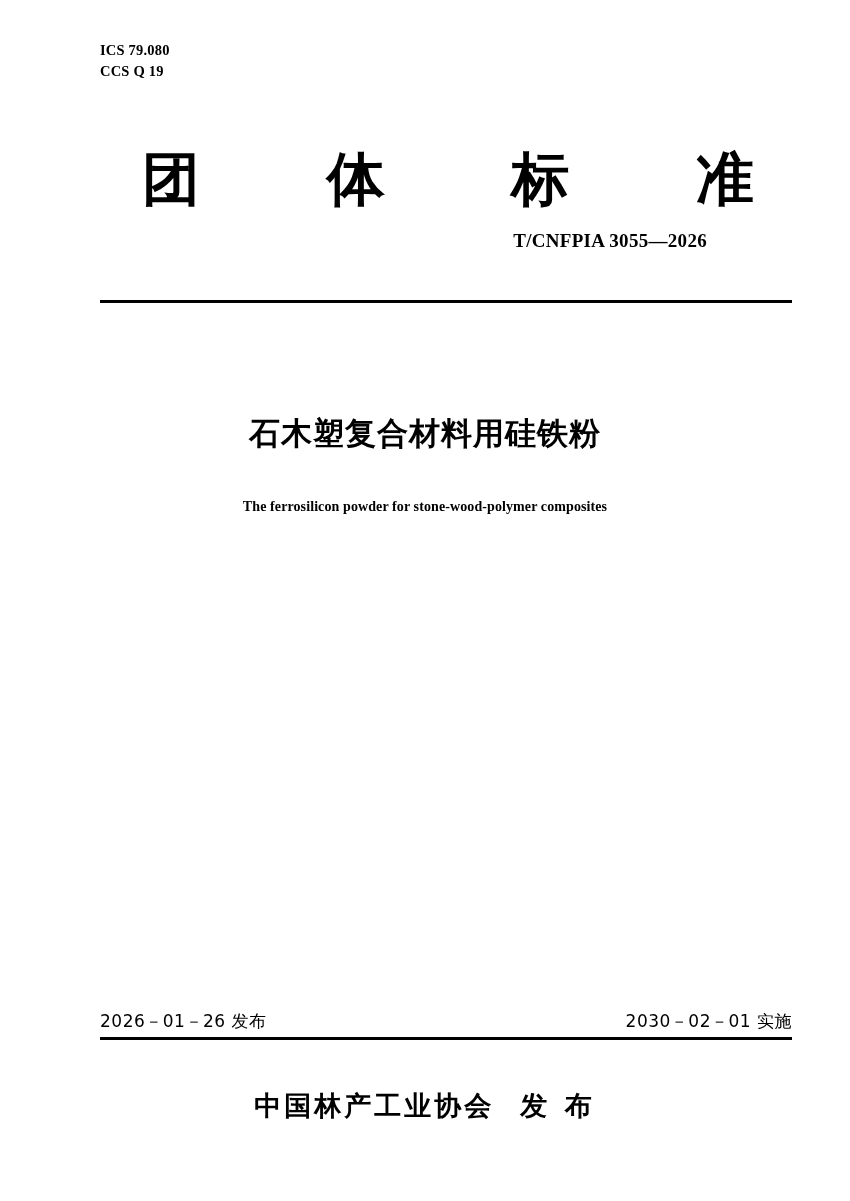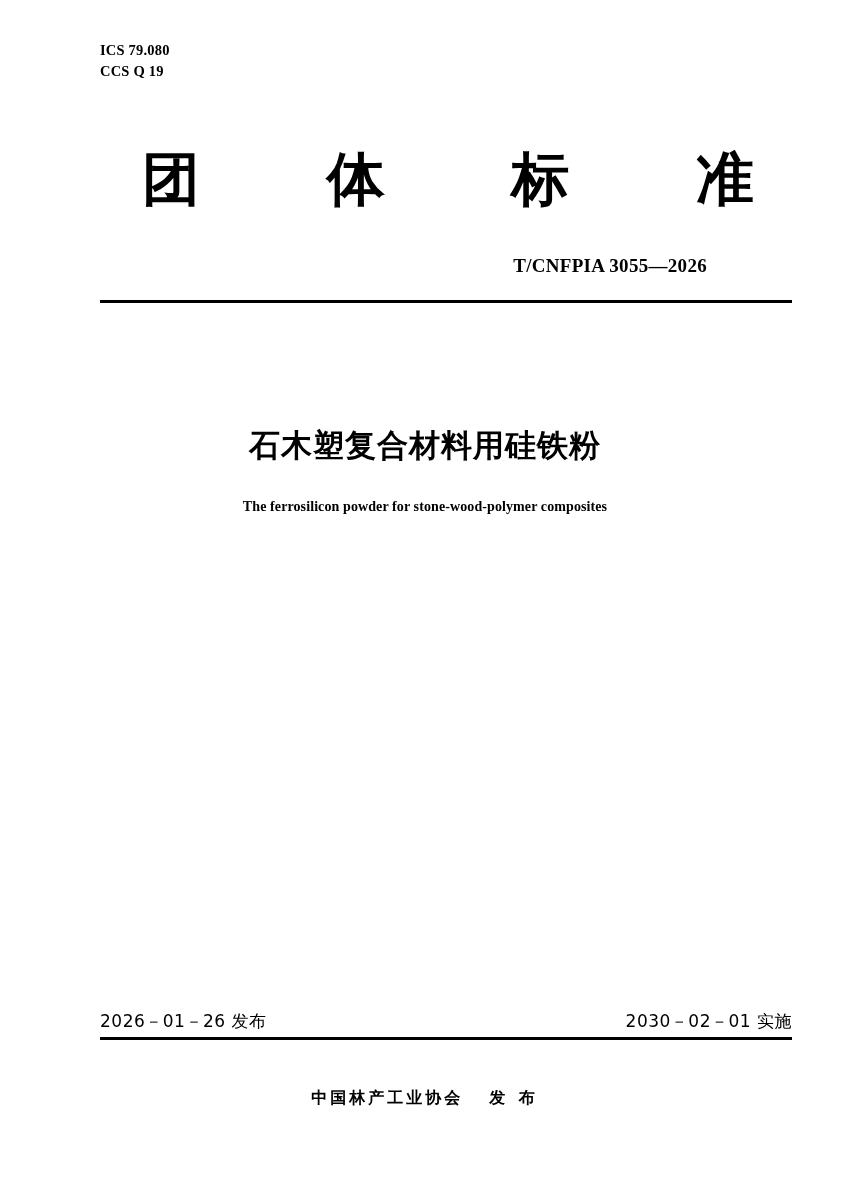--- a/index.html
+++ b/index.html
@@ -57,21 +57,20 @@
 
   
   .std-number {
     position: absolute;
     right: 58px;
     top: 230px;
     font-family: "Liberation Serif", serif;
     font-weight: bold;
     font-size: 19px;
     letter-spacing: 0.3px;
-    margin-top: 25px;
   }
 
   
   .rule-top {
     position: absolute;
     left: 100px;
     top: 300px;
     width: 692px;
     height: 3px;
     background: #000;
@@ -81,21 +80,20 @@
   .doc-title-cn {
     position: absolute;
     left: 0;
     top: 413px;
     width: 850px;
     text-align: center;
     font-family: "DejaVu Sans", sans-serif;
     font-weight: bold;
     font-size: 31px;
     letter-spacing: 1px;
-    margin-top: 12px;
   }
 
   
   .doc-title-en {
     position: absolute;
     left: 0;
     top: 499px;
     width: 850px;
     text-align: center;
     font-family: "Liberation Serif", serif;
@@ -135,21 +133,21 @@
 
   
   .publisher {
     position: absolute;
     left: 0;
     top: 1088px;
     width: 850px;
     text-align: center;
     font-family: "DejaVu Sans", sans-serif;
     font-weight: bold;
-    font-size: 16px;
+    font-size: 27px;
     letter-spacing: 3px;
   }
   .publisher .issuer {
     margin-left: 26px;
     letter-spacing: 4px;
   }
 </style>
 </head>
 <body>
 

